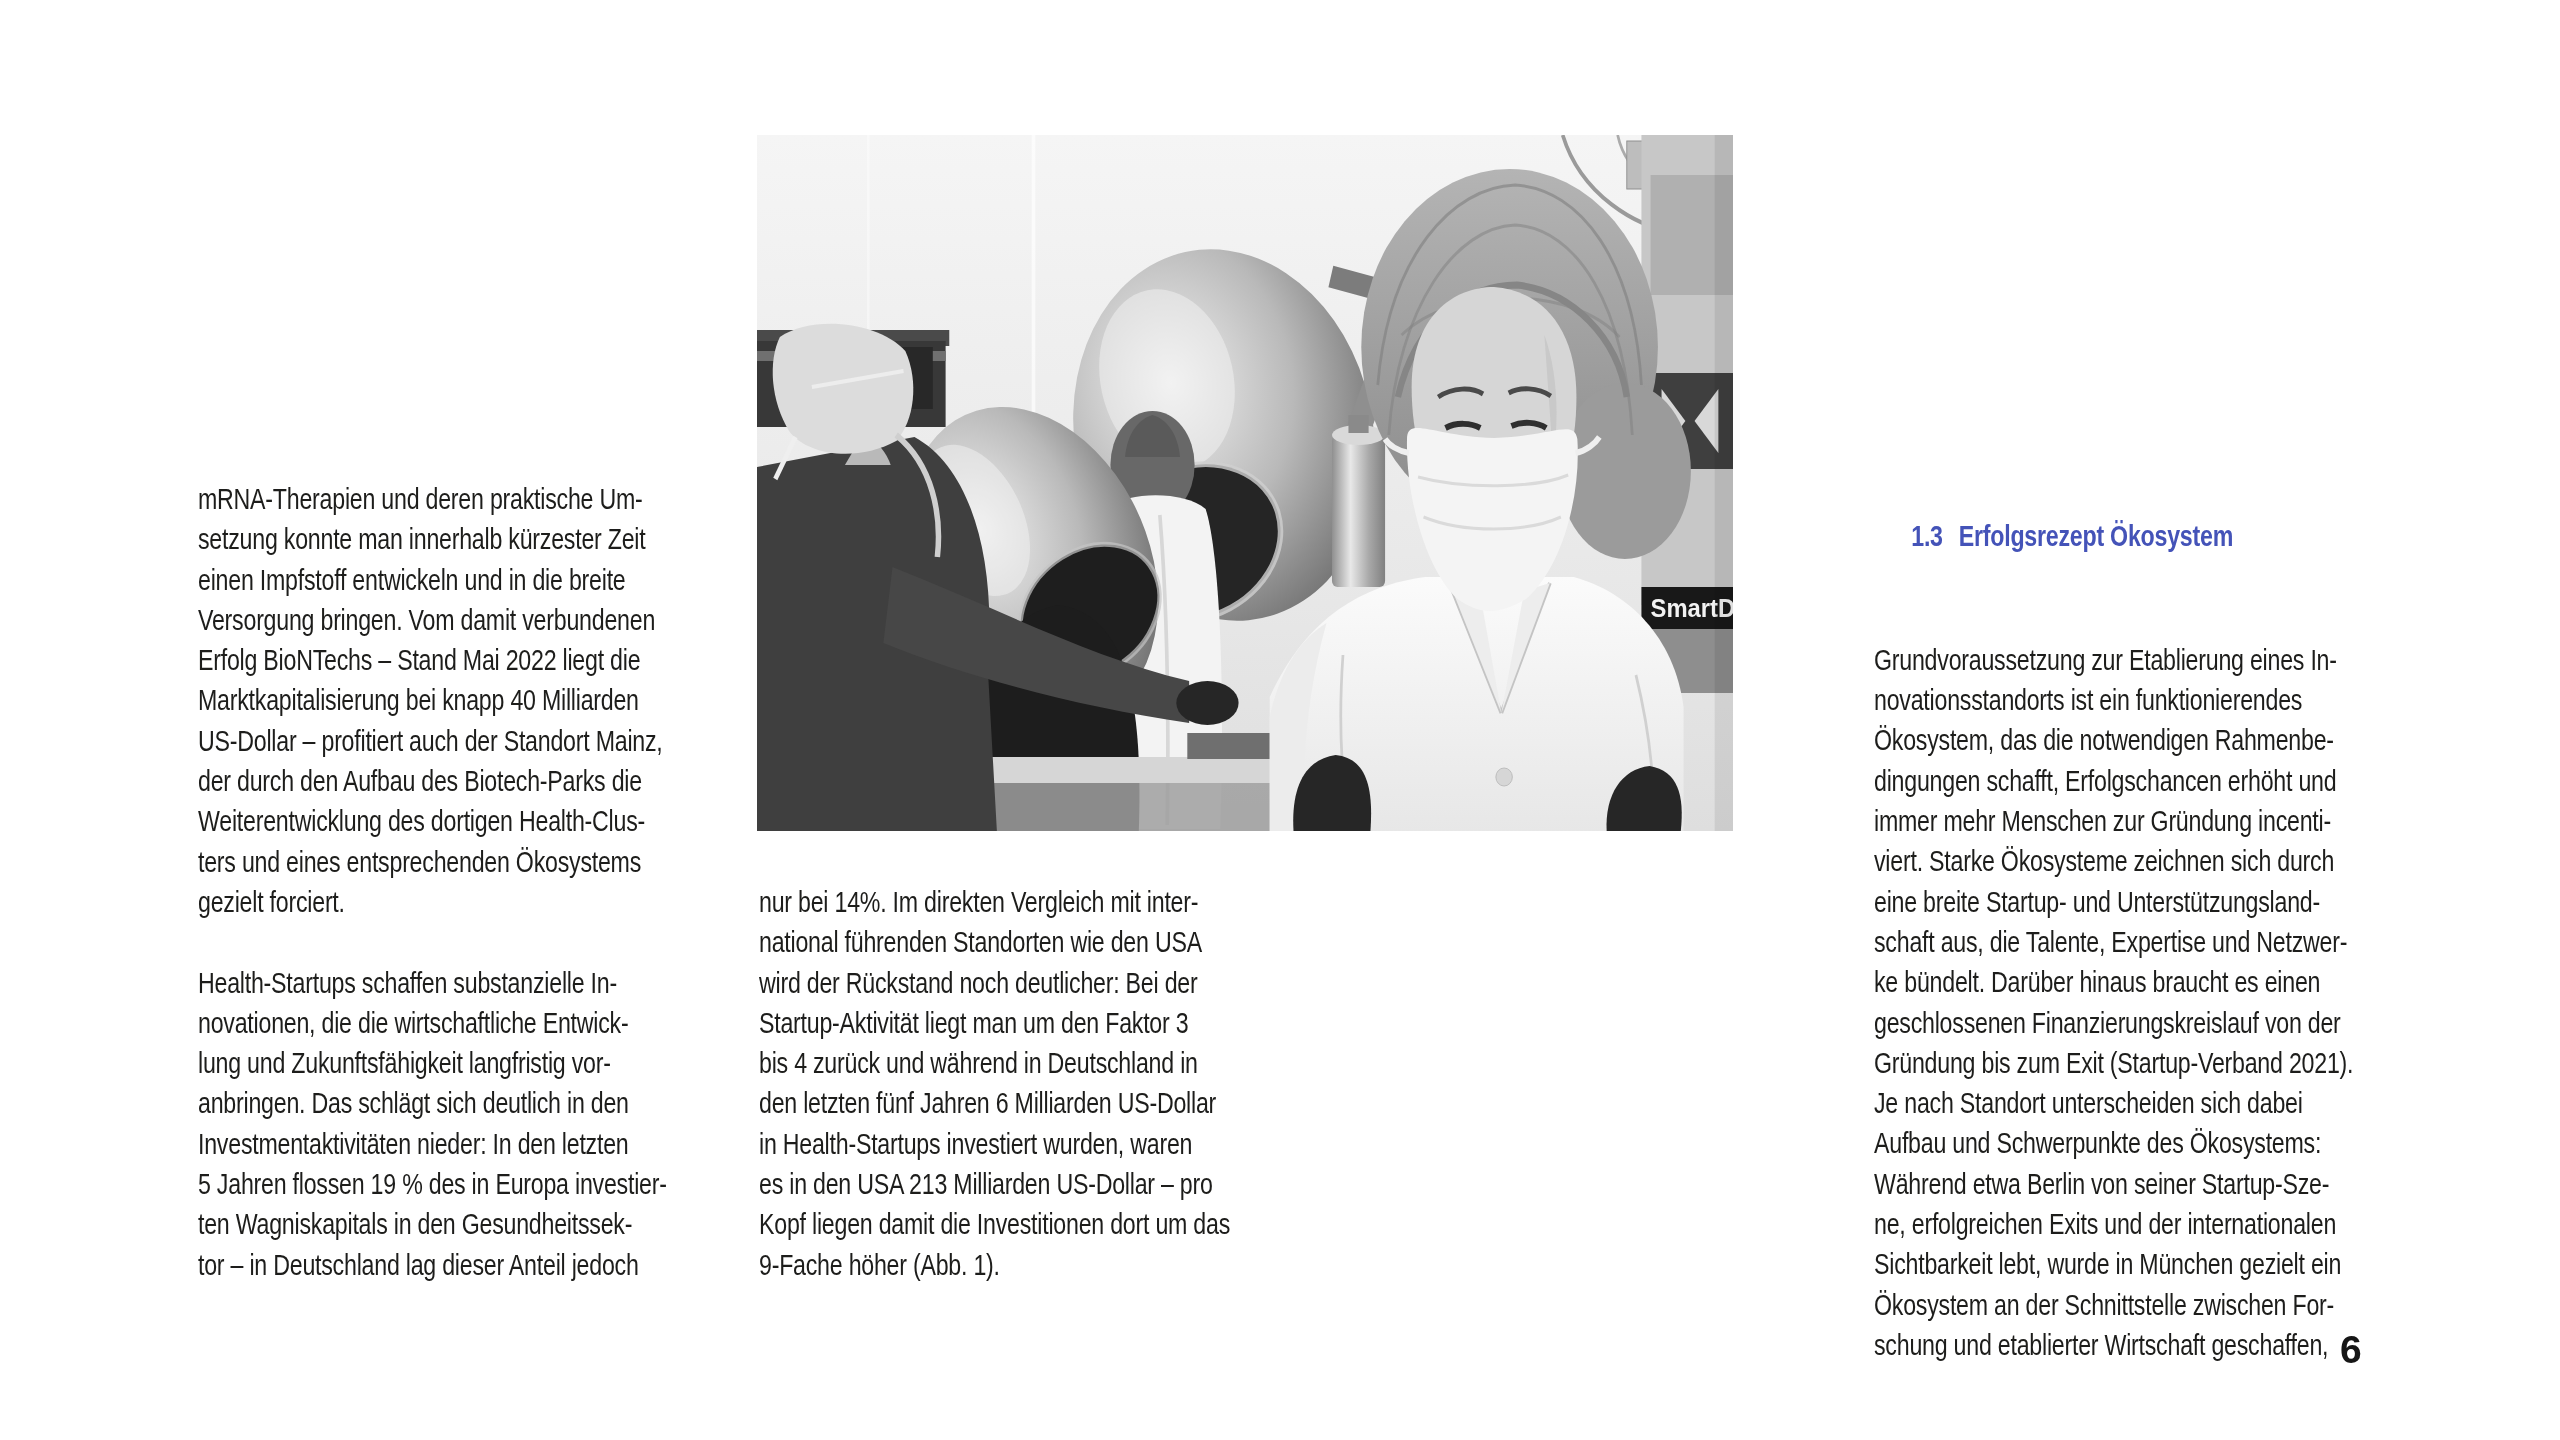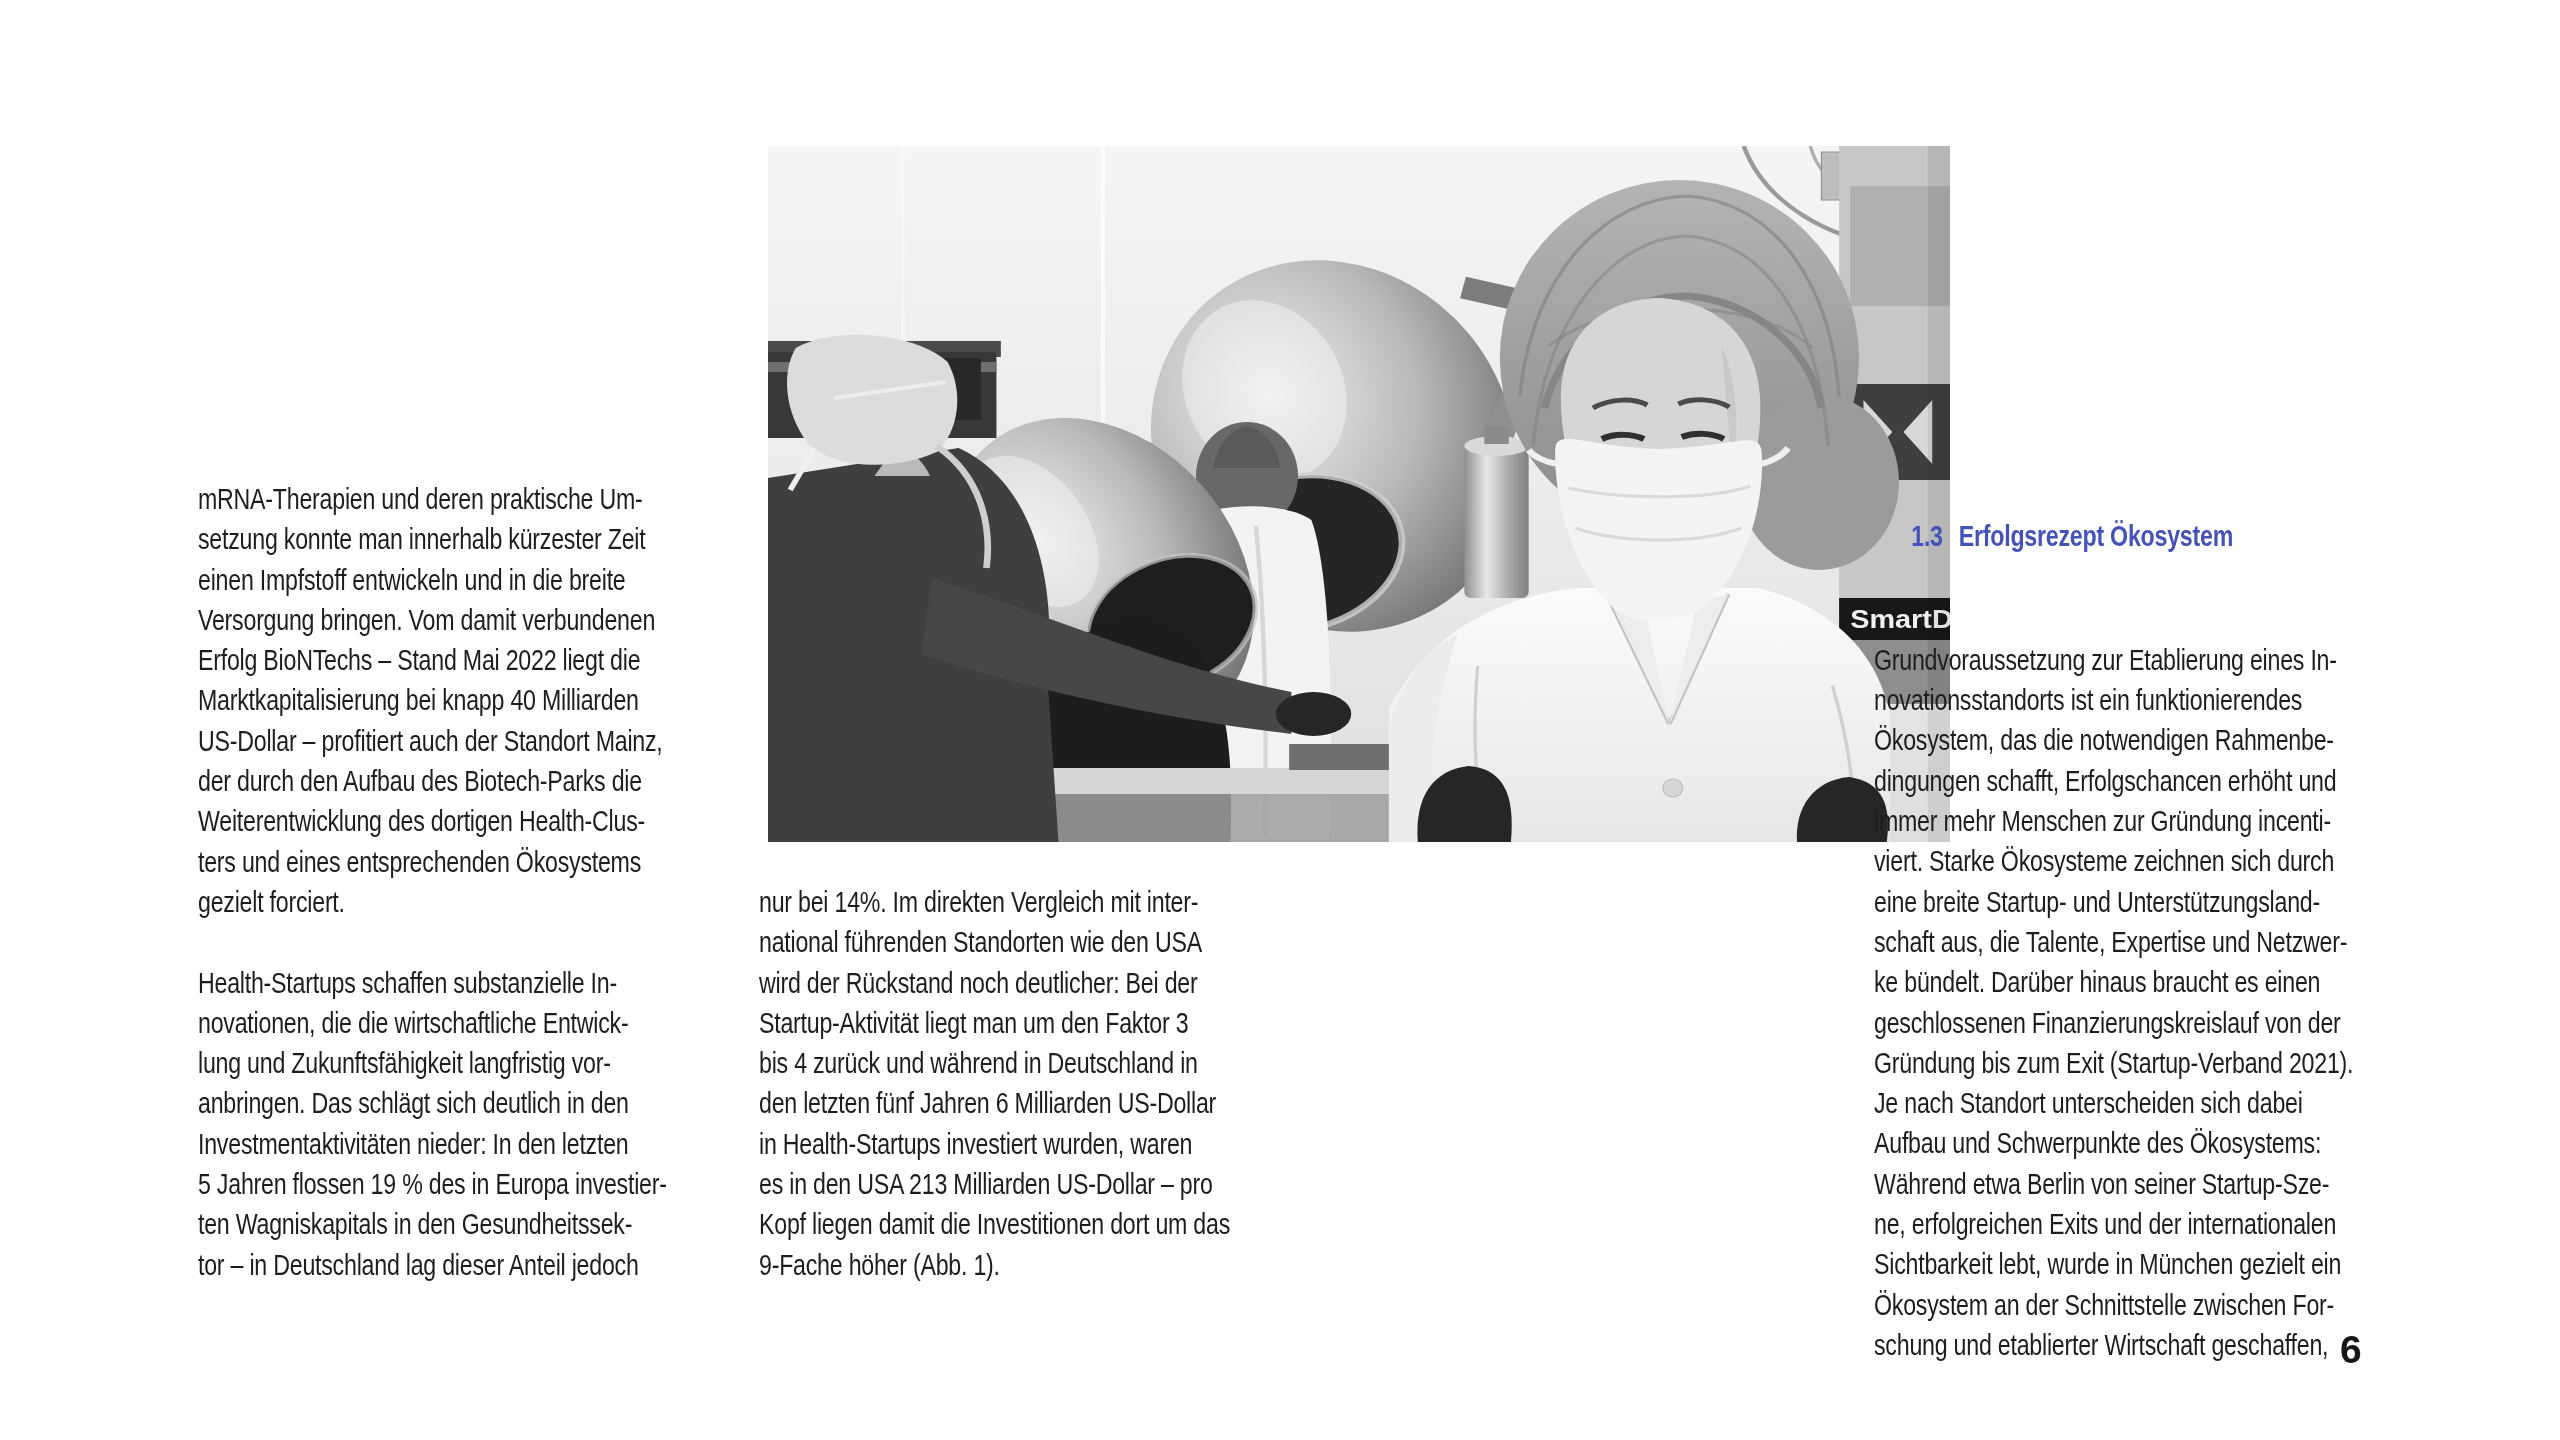--- a/index.html
+++ b/index.html
@@ -4,22 +4,22 @@
 <style>
   html,body{margin:0;padding:0;background:#ffffff;}
   .page{
     position:relative;
     width:2560px;height:1440px;
     background:#ffffff;
     overflow:hidden;
     font-family:"Liberation Sans","DejaVu Sans",sans-serif;
   }
   .photo{
-    position:absolute;left:757px;top:135px;width:1182px;height:696px;
-    margin:11px;padding:0;
+    position:absolute;left:757px;top:135px;width:976px;height:696px;
+    margin:0;padding:0;
   }
   .photo svg{display:block;width:100%;height:100%;}
   .col{
     position:absolute;
     color:#1d1d1b;
     font-size:29px;
     line-height:40.3px;
     letter-spacing:-0.3px;
     transform:scaleX(0.8);
     transform-origin:0 0;

